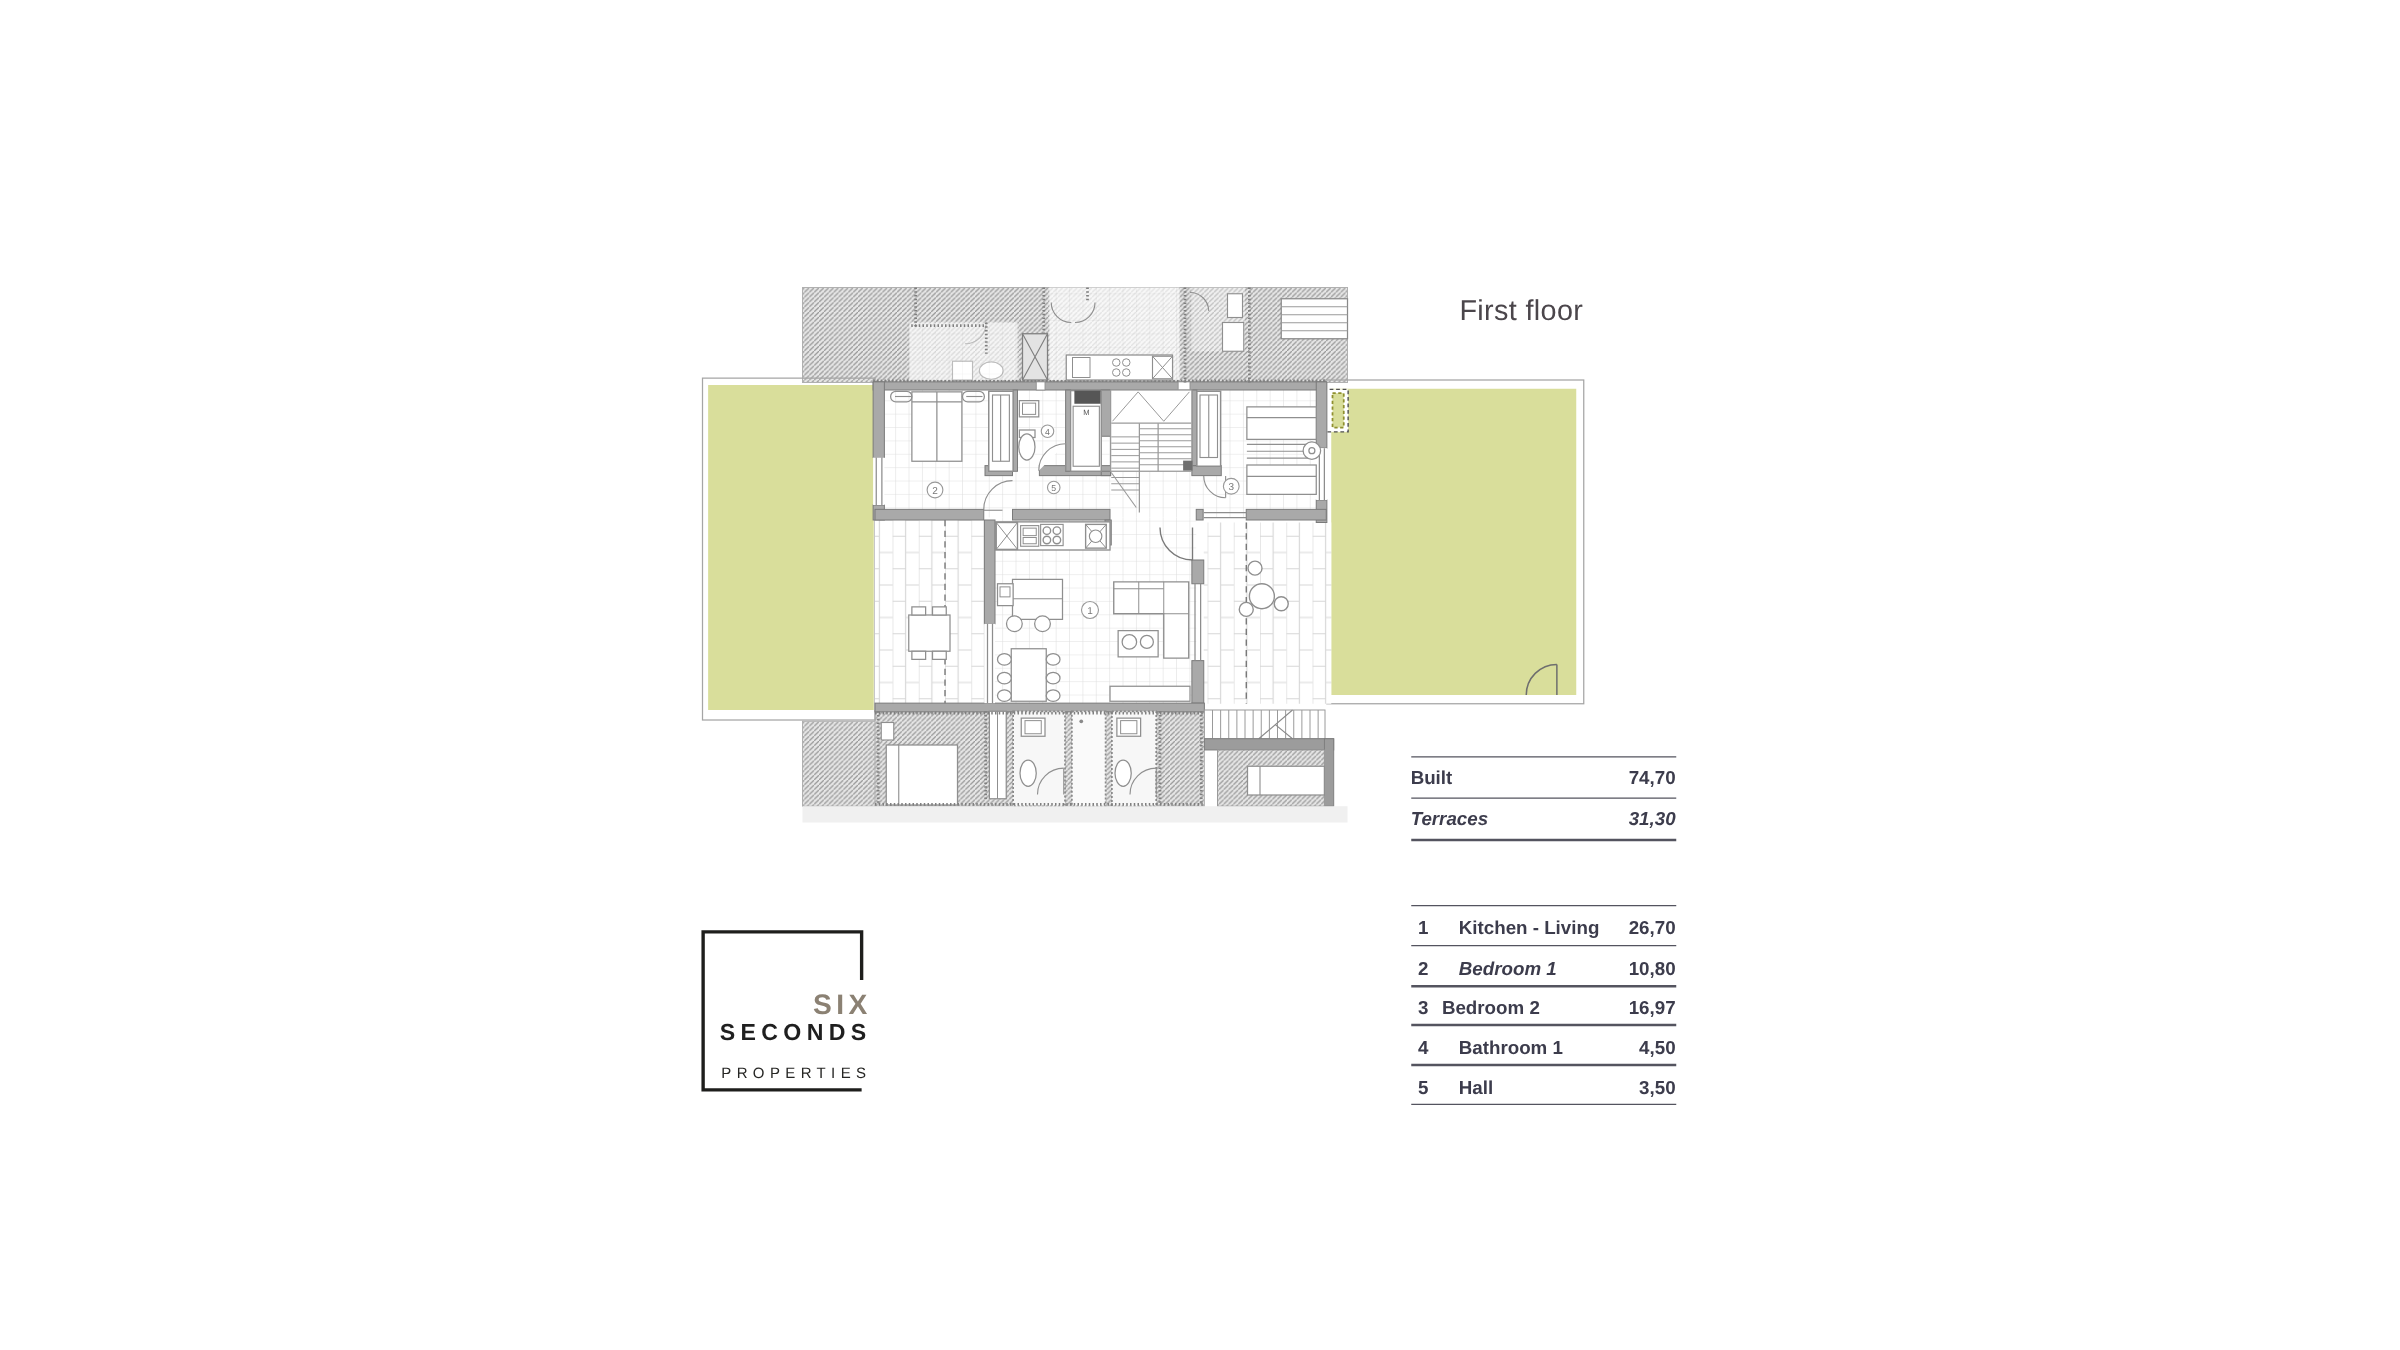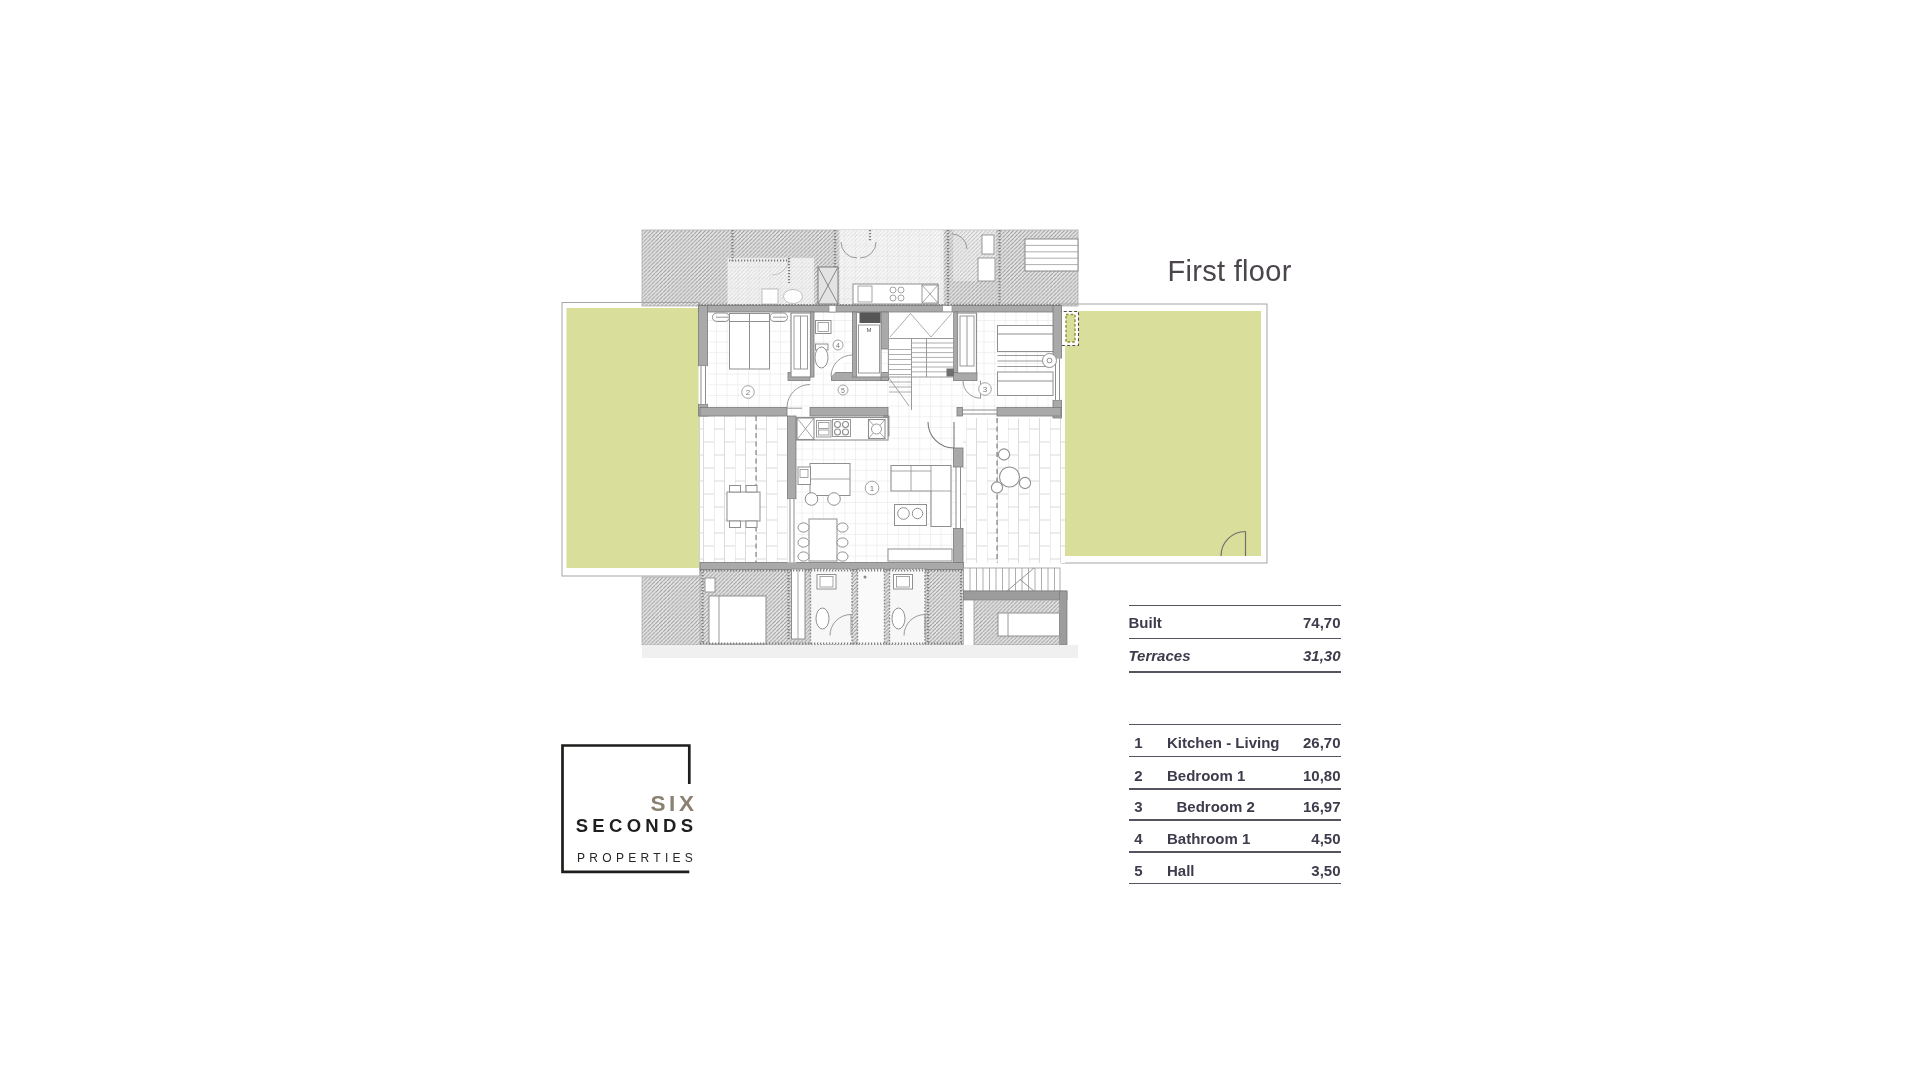--- a/index.html
+++ b/index.html
@@ -394,21 +394,21 @@
   <rect x="1025" y="239" width="53" height="32" fill="#ffffff" stroke="#8a8a8a" stroke-width="1"></rect>
   <path d="M1025,245.4 H1078 M1025,251.8 H1078 M1025,258.2 H1078 M1025,264.6 H1078" stroke="#9a9a9a" stroke-width="0.8"></path>
 
   <path d="M732.5,230 V262 M729,260.5 H789 M789,258 V283 M835,230 V267 M948,230 V306 M999.5,230 V306 M870,230 V242" fill="none" stroke="#7f7f7f" stroke-width="2.2" stroke-dasharray="1.2,1.8"></path>
 </g>
 
 <rect x="642" y="645" width="436" height="13" fill="#f0f0f0"></rect>
 
 </svg>
 
-<div class="abs" style="left:1167.5px;top:255px;font-size:29px;color:#4b464b;letter-spacing:0.3px;">First floor</div>
+<div class="abs" style="left:1167.5px;top:235px;font-size:23px;color:#4b464b;letter-spacing:0.3px;">First floor</div>
 
 <div class="abs" style="left:1128.5px;top:0;width:212px;color:#3c3c4c;font-size:15px;font-weight:bold;">
   <div class="abs" style="left:0;top:605.1px;width:212px;height:1.4px;background:#54545f;"></div>
 
   <div class="abs" style="left:0;top:613.5px;width:212px;display:flex;">
         <span>Built</span>
         <span style="margin-left:auto;">74,70</span>
       </div>
   <div class="abs" style="left:0;top:638.1px;width:212px;height:1.4px;background:#54545f;"></div>
 
@@ -424,28 +424,28 @@
 
   <div class="abs" style="left:0;top:734.3px;width:212px;display:flex;">
         <span style="width:20px;text-align:center;">1</span>
         <span style="margin-left:18.5px;">Kitchen - Living</span>
         <span style="margin-left:auto;text-align:right;">26,70</span>
       </div>
   <div class="abs" style="left:0;top:755.9px;width:212px;height:1.4px;background:#54545f;"></div>
 
   <div class="abs" style="left:0;top:766.7px;width:212px;display:flex;">
         <span style="width:20px;text-align:center;">2</span>
-        <span style="margin-left:18.5px;">Bedroom 1</span>
+        <span style="margin-left:18.5px;font-style:italic;">Bedroom 1</span>
         <span style="margin-left:auto;">10,80</span>
       </div>
   <div class="abs" style="left:0;top:788.2px;width:212px;height:1.4px;background:#54545f;"></div>
 
   <div class="abs" style="left:0;top:798.4px;width:212px;display:flex;">
         <span style="width:20px;text-align:center;">3</span>
-        <span style="margin-left:28px;">Bedroom 2</span>
+        <span style="margin-left:5px;">Bedroom 2</span>
         <span style="margin-left:auto;">16,97</span>
       </div>
   <div class="abs" style="left:0;top:819.2px;width:212px;height:1.4px;background:#54545f;"></div>
 
   <div class="abs" style="left:0;top:830px;width:212px;display:flex;">
         <span style="width:20px;text-align:center;">4</span>
         <span style="margin-left:18.5px;">Bathroom 1</span>
         <span style="margin-left:auto;">4,50</span>
       </div>
   <div class="abs" style="left:0;top:851.4px;width:212px;height:1.4px;background:#54545f;"></div>

